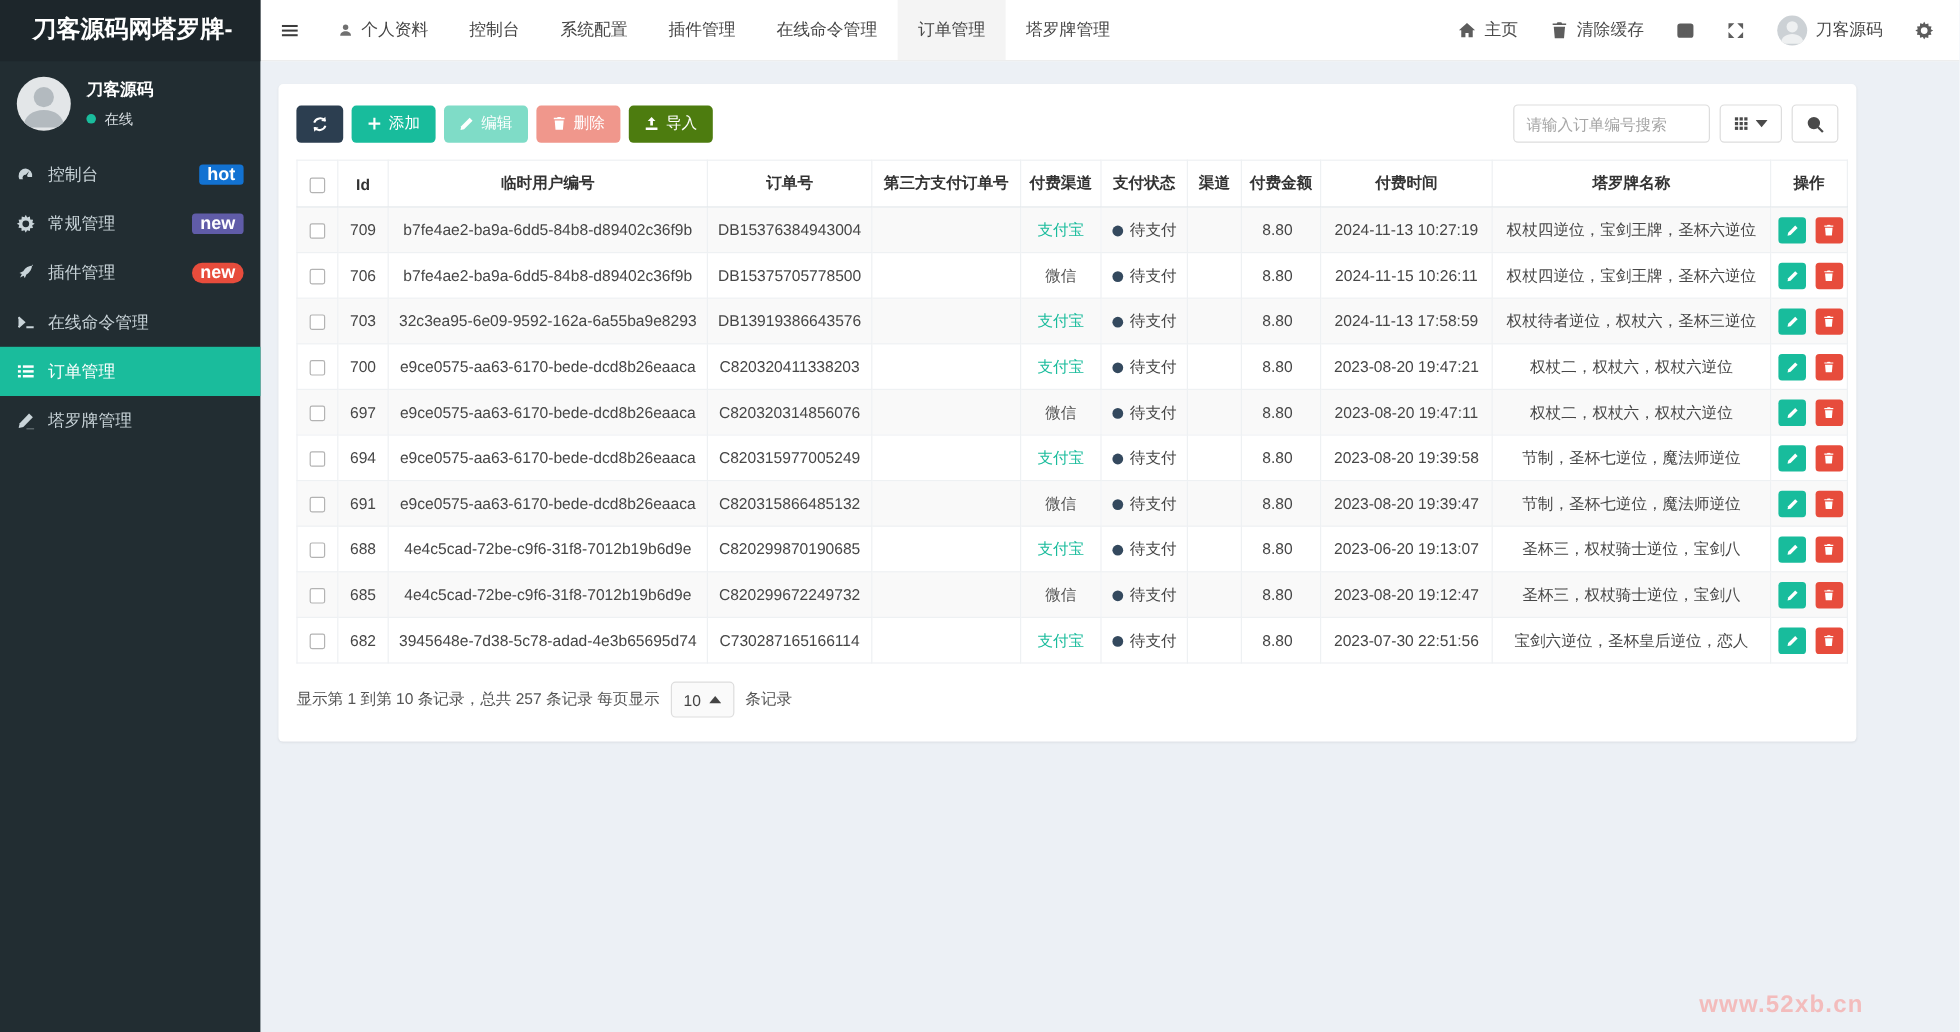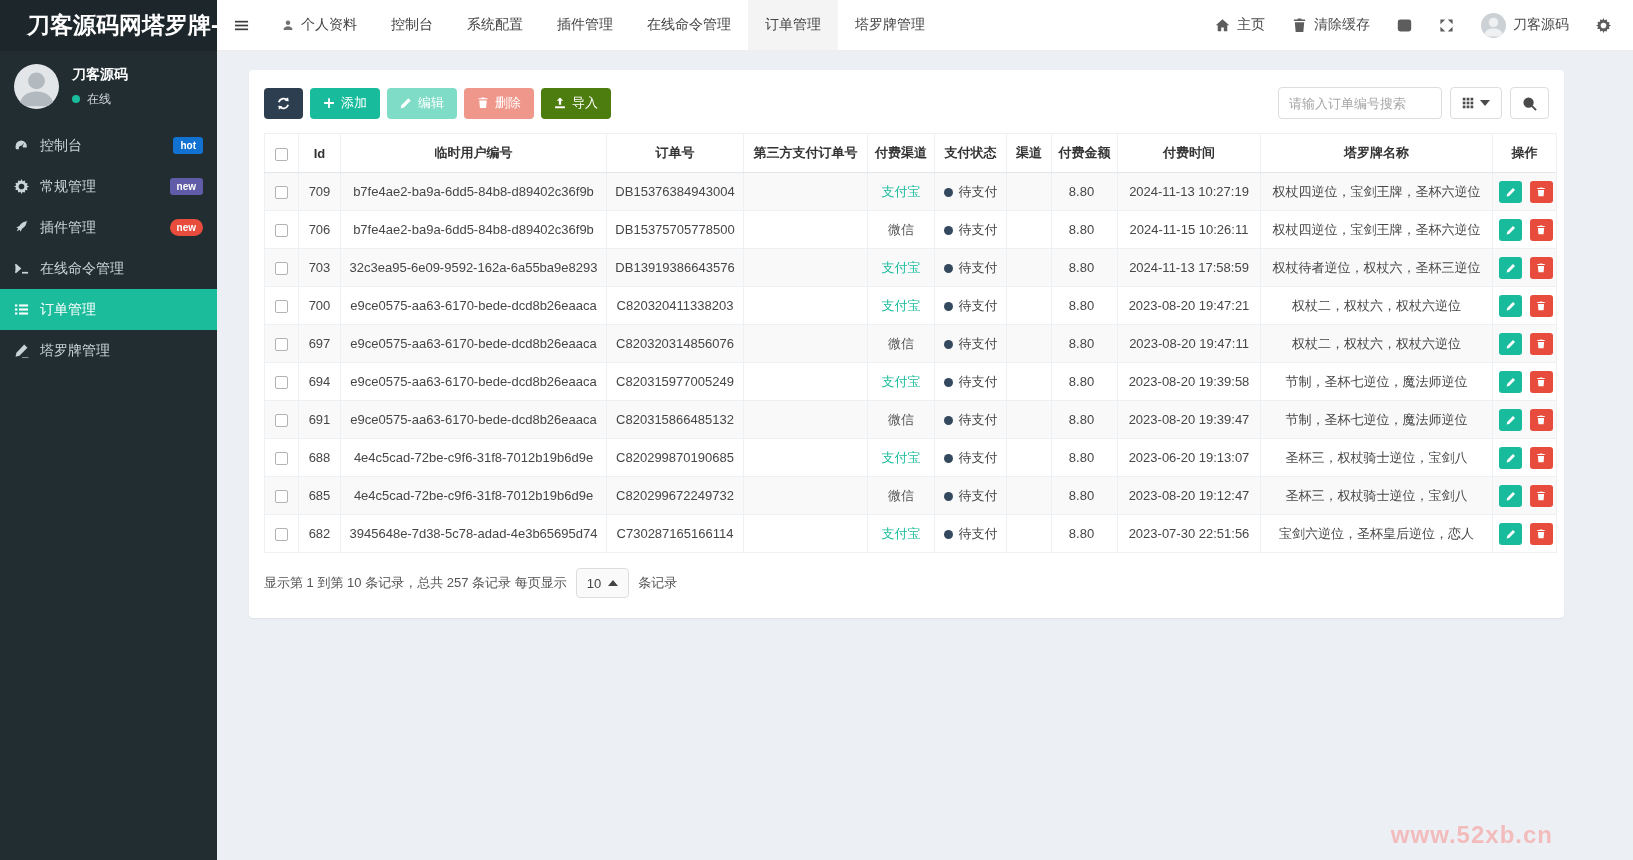--- a/index.html
+++ b/index.html
@@ -1,37 +1,37 @@
 <!DOCTYPE html>
 <html><head>
 <meta charset="utf-8">
 <style>
   *{box-sizing:border-box;margin:0;padding:0}
   html,body{width:1633px;height:860px}
   body{position:relative;background:#ecf0f5;font-family:"Liberation Sans","DejaVu Sans",sans-serif;overflow:hidden}
 
   
   .sidebar{position:absolute;left:0;top:0;width:217px;height:100%;background:#222d32;z-index:5}
-  .brand{height:51px;line-height:51px;padding-left:27px;color:#fff;font-size:23px;font-weight:600;background:#1d262b;white-space:nowrap}
+  .brand{height:51px;line-height:51px;padding-left:27px;color:#fff;font-size:20px;font-weight:600;background:#1d262b;white-space:nowrap}
   .user-panel{display:flex;align-items:center;gap:13px;padding:13px 14px 12px}
   .avatar{width:45px;height:45px;border-radius:50%;background:#e3e6e8;overflow:hidden;flex:none}
   .avatar svg{width:45px;height:45px;fill:#b3babf}
   .user-name{color:#fff;font-size:14px;font-weight:700;margin-bottom:7px}
   .user-status{color:#d8dee2;font-size:12px;display:flex;align-items:center;gap:7px}
   .status-dot{width:8px;height:8px;border-radius:50%;background:#1abc9c}
   .side-search{margin:5px 13px 15px;background:#3a474e;border-radius:4px;height:35px;display:flex;align-items:center;padding:0 12px}
   .side-search input{flex:1;background:transparent;border:none;outline:none;color:#cfd8dc;font-size:13px}
   .side-search input::placeholder{color:#8fa0a8}
   .side-search .icon{color:#8fa0a8}
   .menu{padding-top:4px}
   .menu-item{height:41px;display:flex;align-items:center;padding:0 14px;color:#c9d4d9;font-size:14px;gap:11px;cursor:pointer}
   .menu-item .mi-label{flex:1;white-space:nowrap}
   .menu-item.active{background:#1abc9c;color:#fff}
   .menu-item .icon{flex:none;color:inherit}
-  .badge{font-size:10px;font-weight:700;color:#fff;padding:2px 7px;border-radius:3px;line-height:13px}
+  .badge{font-size:15px;font-weight:700;color:#fff;padding:2px 7px;border-radius:3px;line-height:13px}
   .badge.hot{background:#1272d2}
   .badge.purple{background:#605ca8}
   .badge.pill{background:#e74c3c;border-radius:10px}
   .chev{color:#8fa0a8}
 
   
   .topbar{position:absolute;left:217px;top:0;right:0;height:51px;background:#fff;display:flex;align-items:stretch;z-index:4;border-bottom:1px solid #ededed}
   .hamburger{width:48px;display:flex;align-items:center;justify-content:center;color:#3c3c3c;cursor:pointer}
   .nav{display:flex}
   .nav-item{display:flex;align-items:center;padding:4px 17px;font-size:14px;color:#454545;gap:7px;cursor:pointer;white-space:nowrap}
@@ -39,21 +39,21 @@
   .nav-item .icon{color:#707070}
   .top-right{margin-left:auto;display:flex;align-items:center;gap:27px;padding-right:22px;color:#4a4a4a;font-size:14px}
   .top-link{display:flex;align-items:center;gap:7px;cursor:pointer;white-space:nowrap}
   .top-link .icon,.top-iconbtn .icon{color:#5d5d5d}
   .top-iconbtn{cursor:pointer;display:flex;align-items:center}
   .mini-avatar{width:25px;height:25px;border-radius:50%;background:#ccd1d5;overflow:hidden;display:inline-block}
   .mini-avatar svg{width:25px;height:25px;fill:#eef0f1}
 
   
   .main{position:absolute;left:217px;top:51px;right:0;bottom:0}
-  .card{position:absolute;left:32px;top:19px;width:1315px;background:#fff;border-radius:4px;padding:17px 15px 20px;box-shadow:0 1px 2px rgba(0,0,0,.06)}
+  .card{position:absolute;left:15px;top:19px;width:1315px;background:#fff;border-radius:4px;padding:17px 15px 20px;box-shadow:0 1px 2px rgba(0,0,0,.06)}
   .toolbar{display:flex;align-items:center;gap:7px;margin-bottom:14px}
   .btn{height:31px;border:none;border-radius:4px;color:#fff;font-size:13px;display:inline-flex;align-items:center;gap:6px;padding:0 13px;cursor:pointer;font-family:inherit}
   .btn .icon{color:#fff}
   .btn-refresh{background:#2c3e50;width:39px;justify-content:center;padding:0}
   .btn-add{background:#18bc9c}
   .btn-edit{background:#7fdcc7}
   .btn-del{background:#f0978c}
   .btn-import{background:#4d7c0f}
   .search-group{margin-left:auto;display:flex;gap:8px;align-items:center}
   .search-input{width:164px;height:32px;border:1px solid #ddd;border-radius:4px;padding:0 10px;font-size:13px;color:#555;outline:none;font-family:inherit}
@@ -78,21 +78,21 @@
   .pager{margin-left:auto;display:flex;align-items:center}
   .page-btn{min-width:37px;height:32px;line-height:30px;border:1px solid #ddd;background:#fff;color:#555;text-align:center;padding:0 11px;margin-left:-1px;font-size:13px;cursor:pointer}
   .page-btn.first{border-radius:4px 0 0 4px;margin-left:0}
   .page-btn.last{border-radius:0 4px 4px 0}
   .page-btn.active{background:#2c3e50;border-color:#2c3e50;color:#fff;font-weight:700}
   .jump-input{width:54px;height:31px;border:1px solid #ddd;border-radius:4px;margin-left:10px;outline:none;padding:0 6px;font-family:inherit}
   .jump-btn{height:31px;padding:0 13px;border:1px solid #ddd;background:#f7f7f7;border-radius:4px;margin-left:8px;font-size:13px;color:#444;cursor:pointer;font-family:inherit}
 
   
   .table-watermark{position:absolute;left:440px;top:318px;font-size:42px;font-weight:700;color:rgba(150,150,150,.14);letter-spacing:7px;pointer-events:none;white-space:nowrap}
-  .corner-watermark{position:absolute;right:80px;bottom:11px;font-size:24px;font-weight:700;color:#f3bcbc;letter-spacing:1px}
+  .corner-watermark{position:absolute;right:80px;bottom:11px;font-size:20px;font-weight:700;color:#f3bcbc;letter-spacing:1px}
 
   .icon{width:15px;height:15px;display:inline-block;fill:currentColor;flex:none}
   .icon-sm{width:12px;height:12px}
   .icon-xs{width:10px;height:10px}
 </style>
 </head>
 <body>
 
 <aside class="sidebar">
   <div class="brand">刀客源码网塔罗牌-</div>

